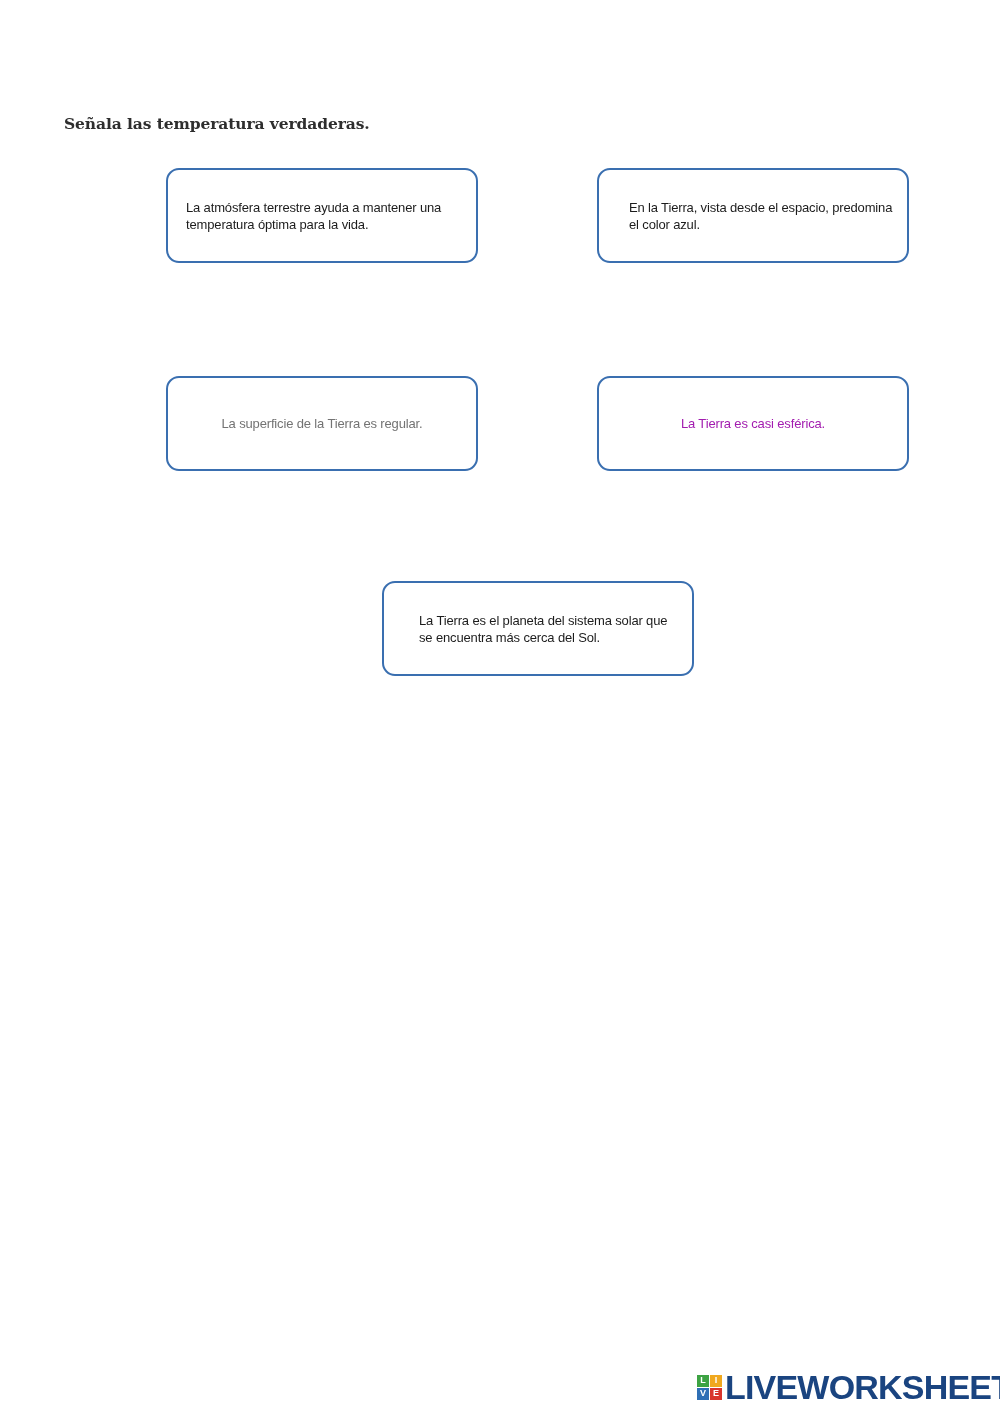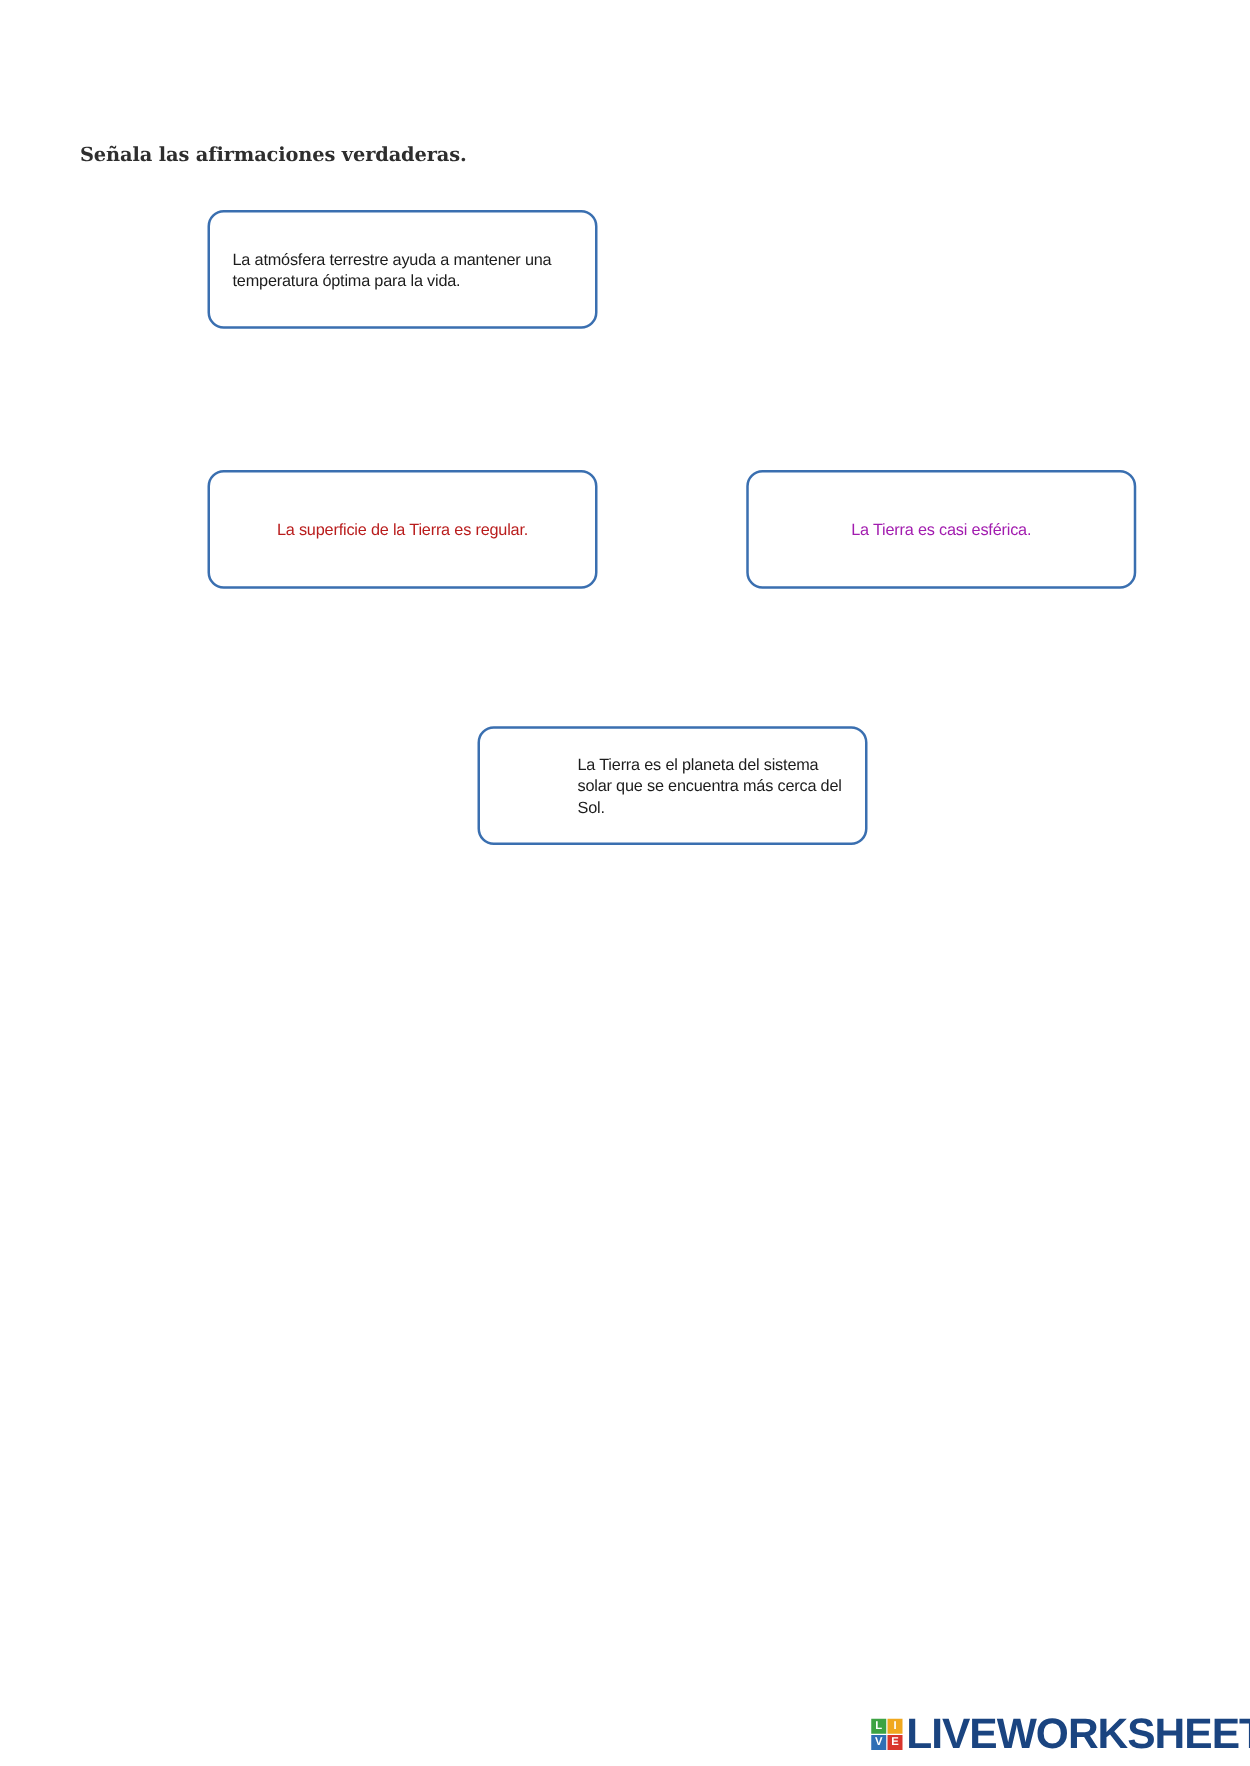--- a/index.html
+++ b/index.html
@@ -117,36 +117,39 @@
     letter-spacing: -0.8px;
     color: #1a4480;
     line-height: 1;
   }
 </style>
 </head>
 <body>
 
 <div class="page">
 
-  <div class="instruction" style="color: rgb(46, 46, 46);">Señala las afirmaciones verdaderas.</div>
+  <div class="instruction" style="color: rgb(46, 46, 46);">Señala las temperatura verdaderas.</div>
 
   <div class="statement-box box-1 align-left" style="border-color: rgb(58, 111, 176); background: rgb(255, 255, 255);">
     <span class="statement-text" style="color: rgb(28, 28, 28);">La atmósfera terrestre ayuda a mantener una temperatura óptima para la vida.</span>
   </div>
 
+  <div class="statement-box box-2 align-left" style="border-color: rgb(58, 111, 176); background: rgb(255, 255, 255);">
+    <span class="statement-text" style="color: rgb(28, 28, 28);">En la Tierra, vista desde el espacio, predomina el color azul.</span>
+  </div>
 
   <div class="statement-box box-3 align-center" style="border-color: rgb(58, 111, 176); background: rgb(255, 255, 255);">
-    <span class="statement-text" style="color: #b91c1c;">La superficie de la Tierra es regular.</span>
+    <span class="statement-text" style="color: #737373;">La superficie de la Tierra es regular.</span>
   </div>
 
   <div class="statement-box box-4 align-center" style="border-color: rgb(58, 111, 176); background: rgb(255, 255, 255);">
     <span class="statement-text" style="color: #a21caf;">La Tierra es casi esférica.</span>
   </div>
 
-  <div class="statement-box box-5 align-left" style="border-color: rgb(58, 111, 176); background: rgb(255, 255, 255); padding-left: 43px;">
+  <div class="statement-box box-5 align-left" style="border-color: rgb(58, 111, 176); background: rgb(255, 255, 255);">
     <span class="statement-text" style="color: rgb(28, 28, 28);">La Tierra es el planeta del sistema solar que se encuentra más cerca del Sol.</span>
   </div>
 
   <div class="logo">
     <div class="logo-blocks">
       <span class="logo-block" style="background: rgb(61, 163, 67);">L</span>
       <span class="logo-block" style="background: rgb(240, 168, 30);">I</span>
       <span class="logo-block" style="background: rgb(47, 111, 181);">V</span>
       <span class="logo-block" style="background: rgb(217, 53, 44);">E</span>
     </div>

